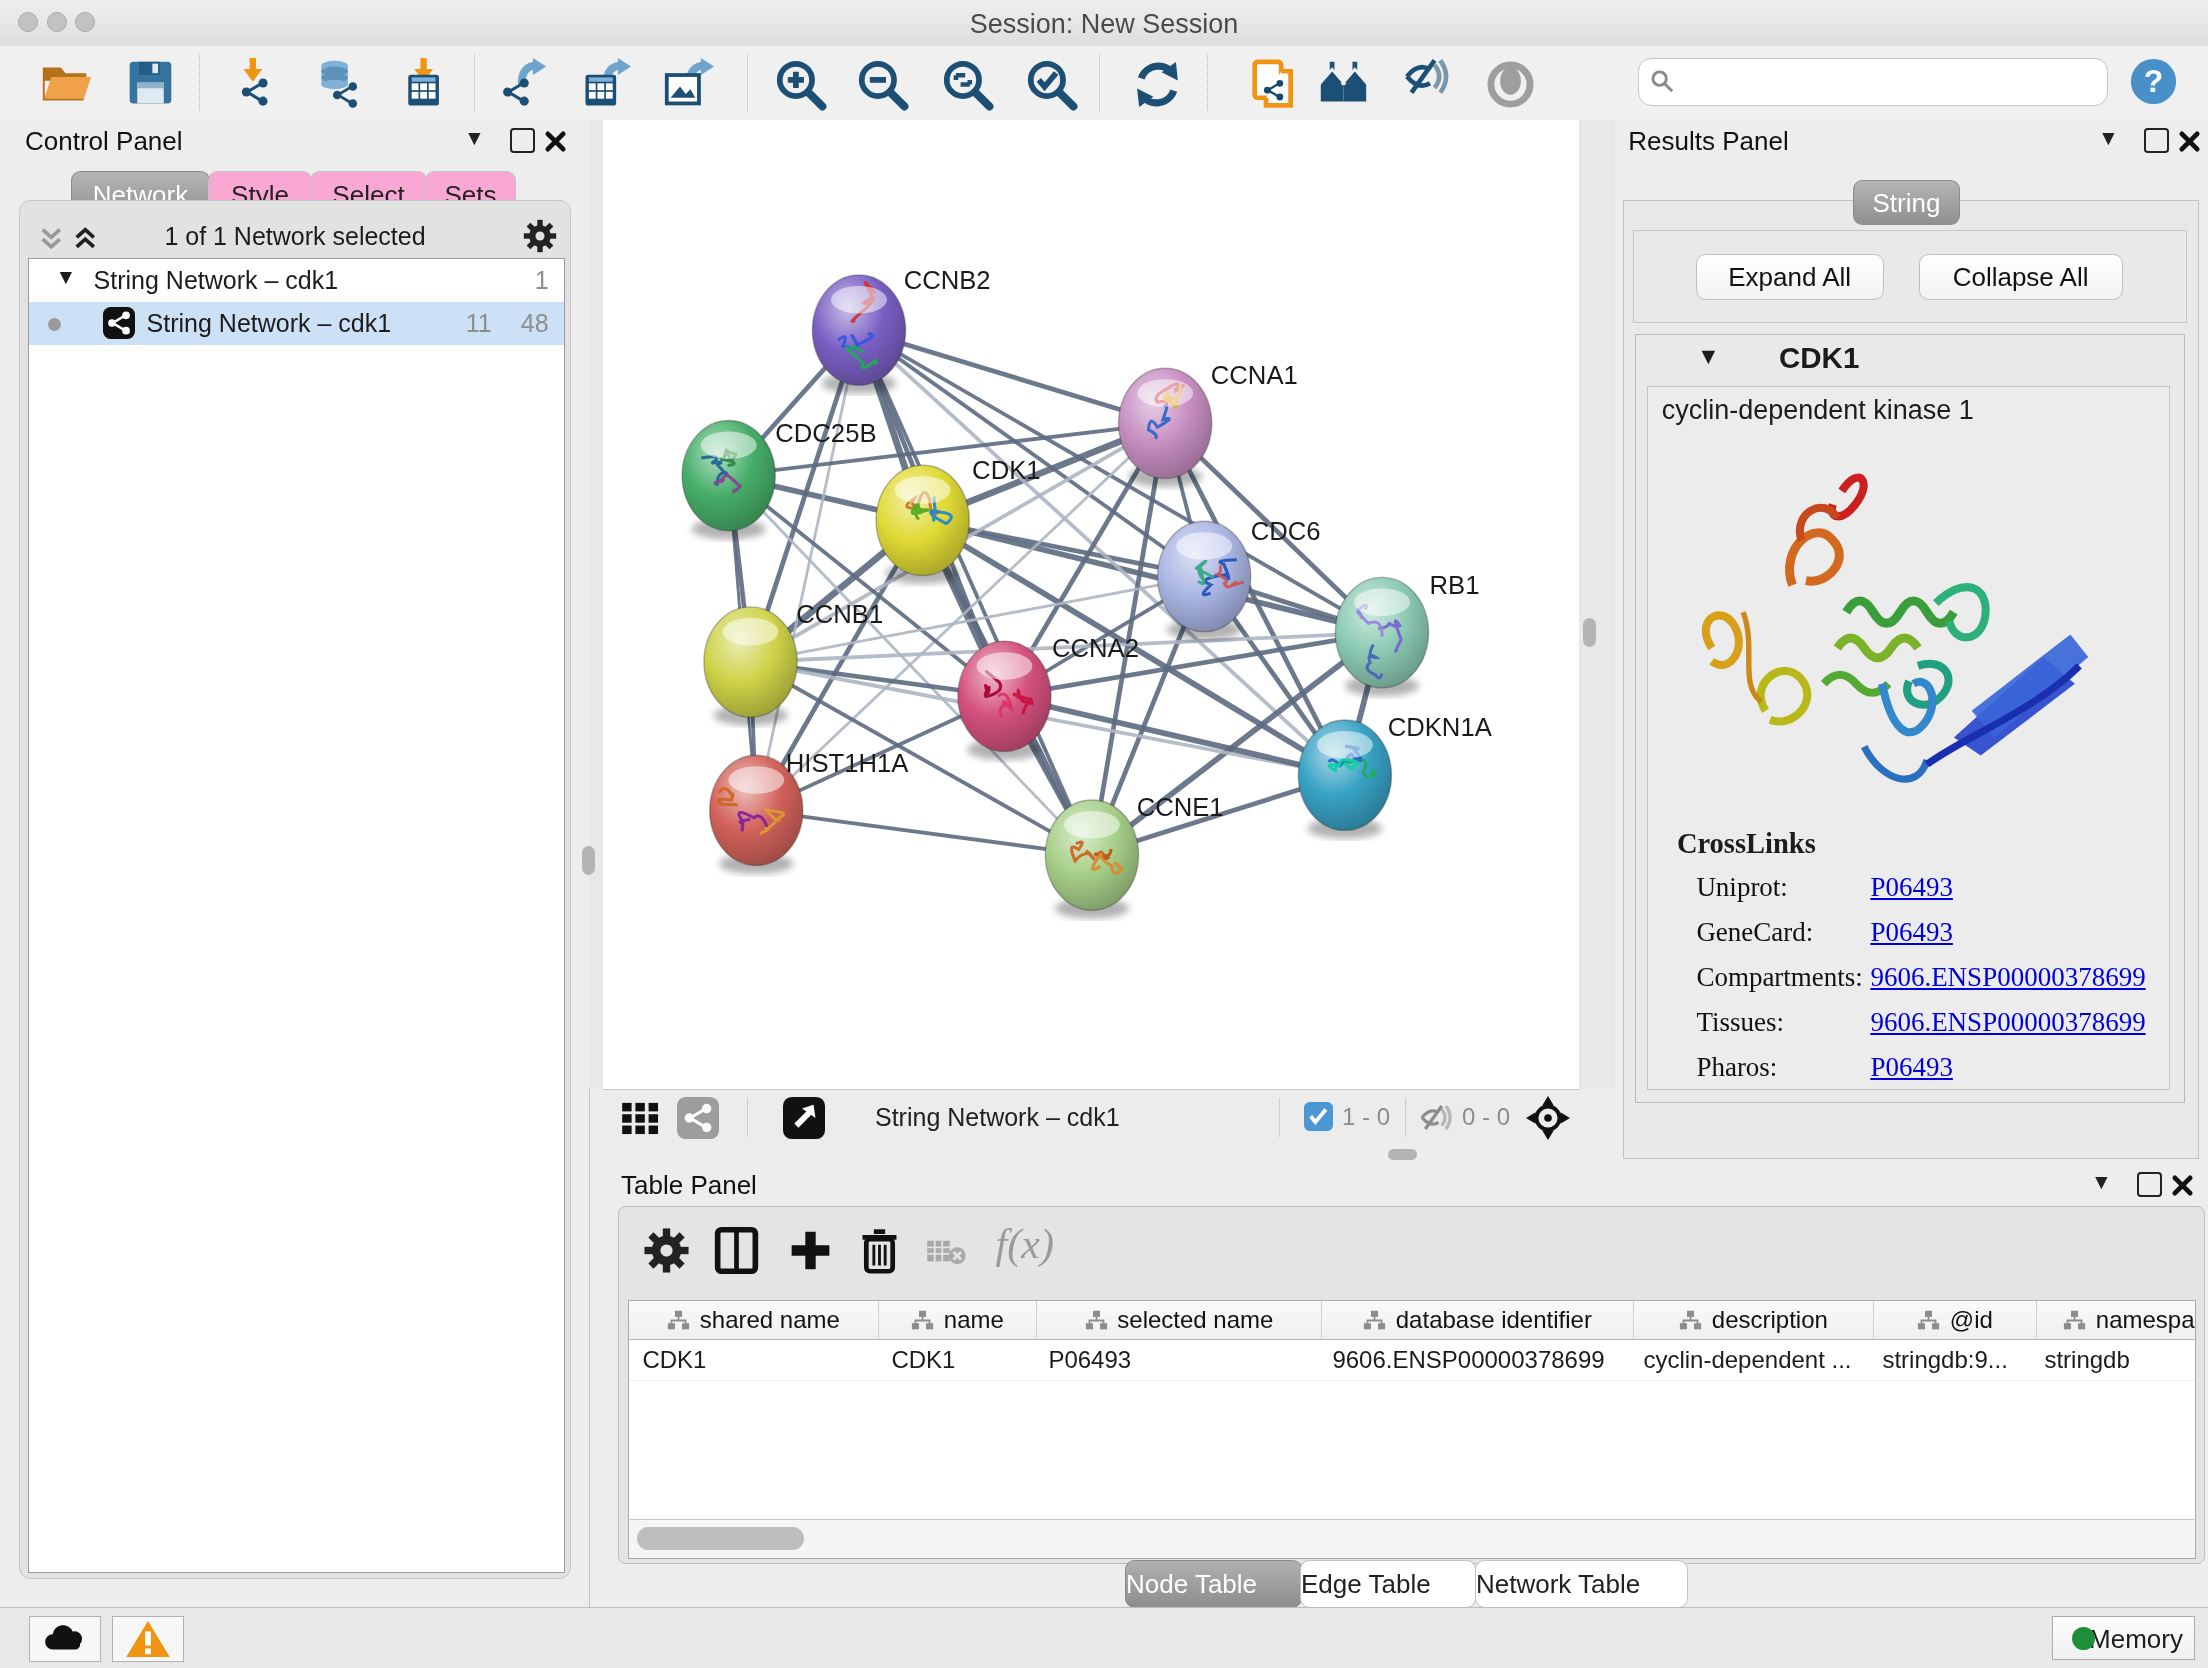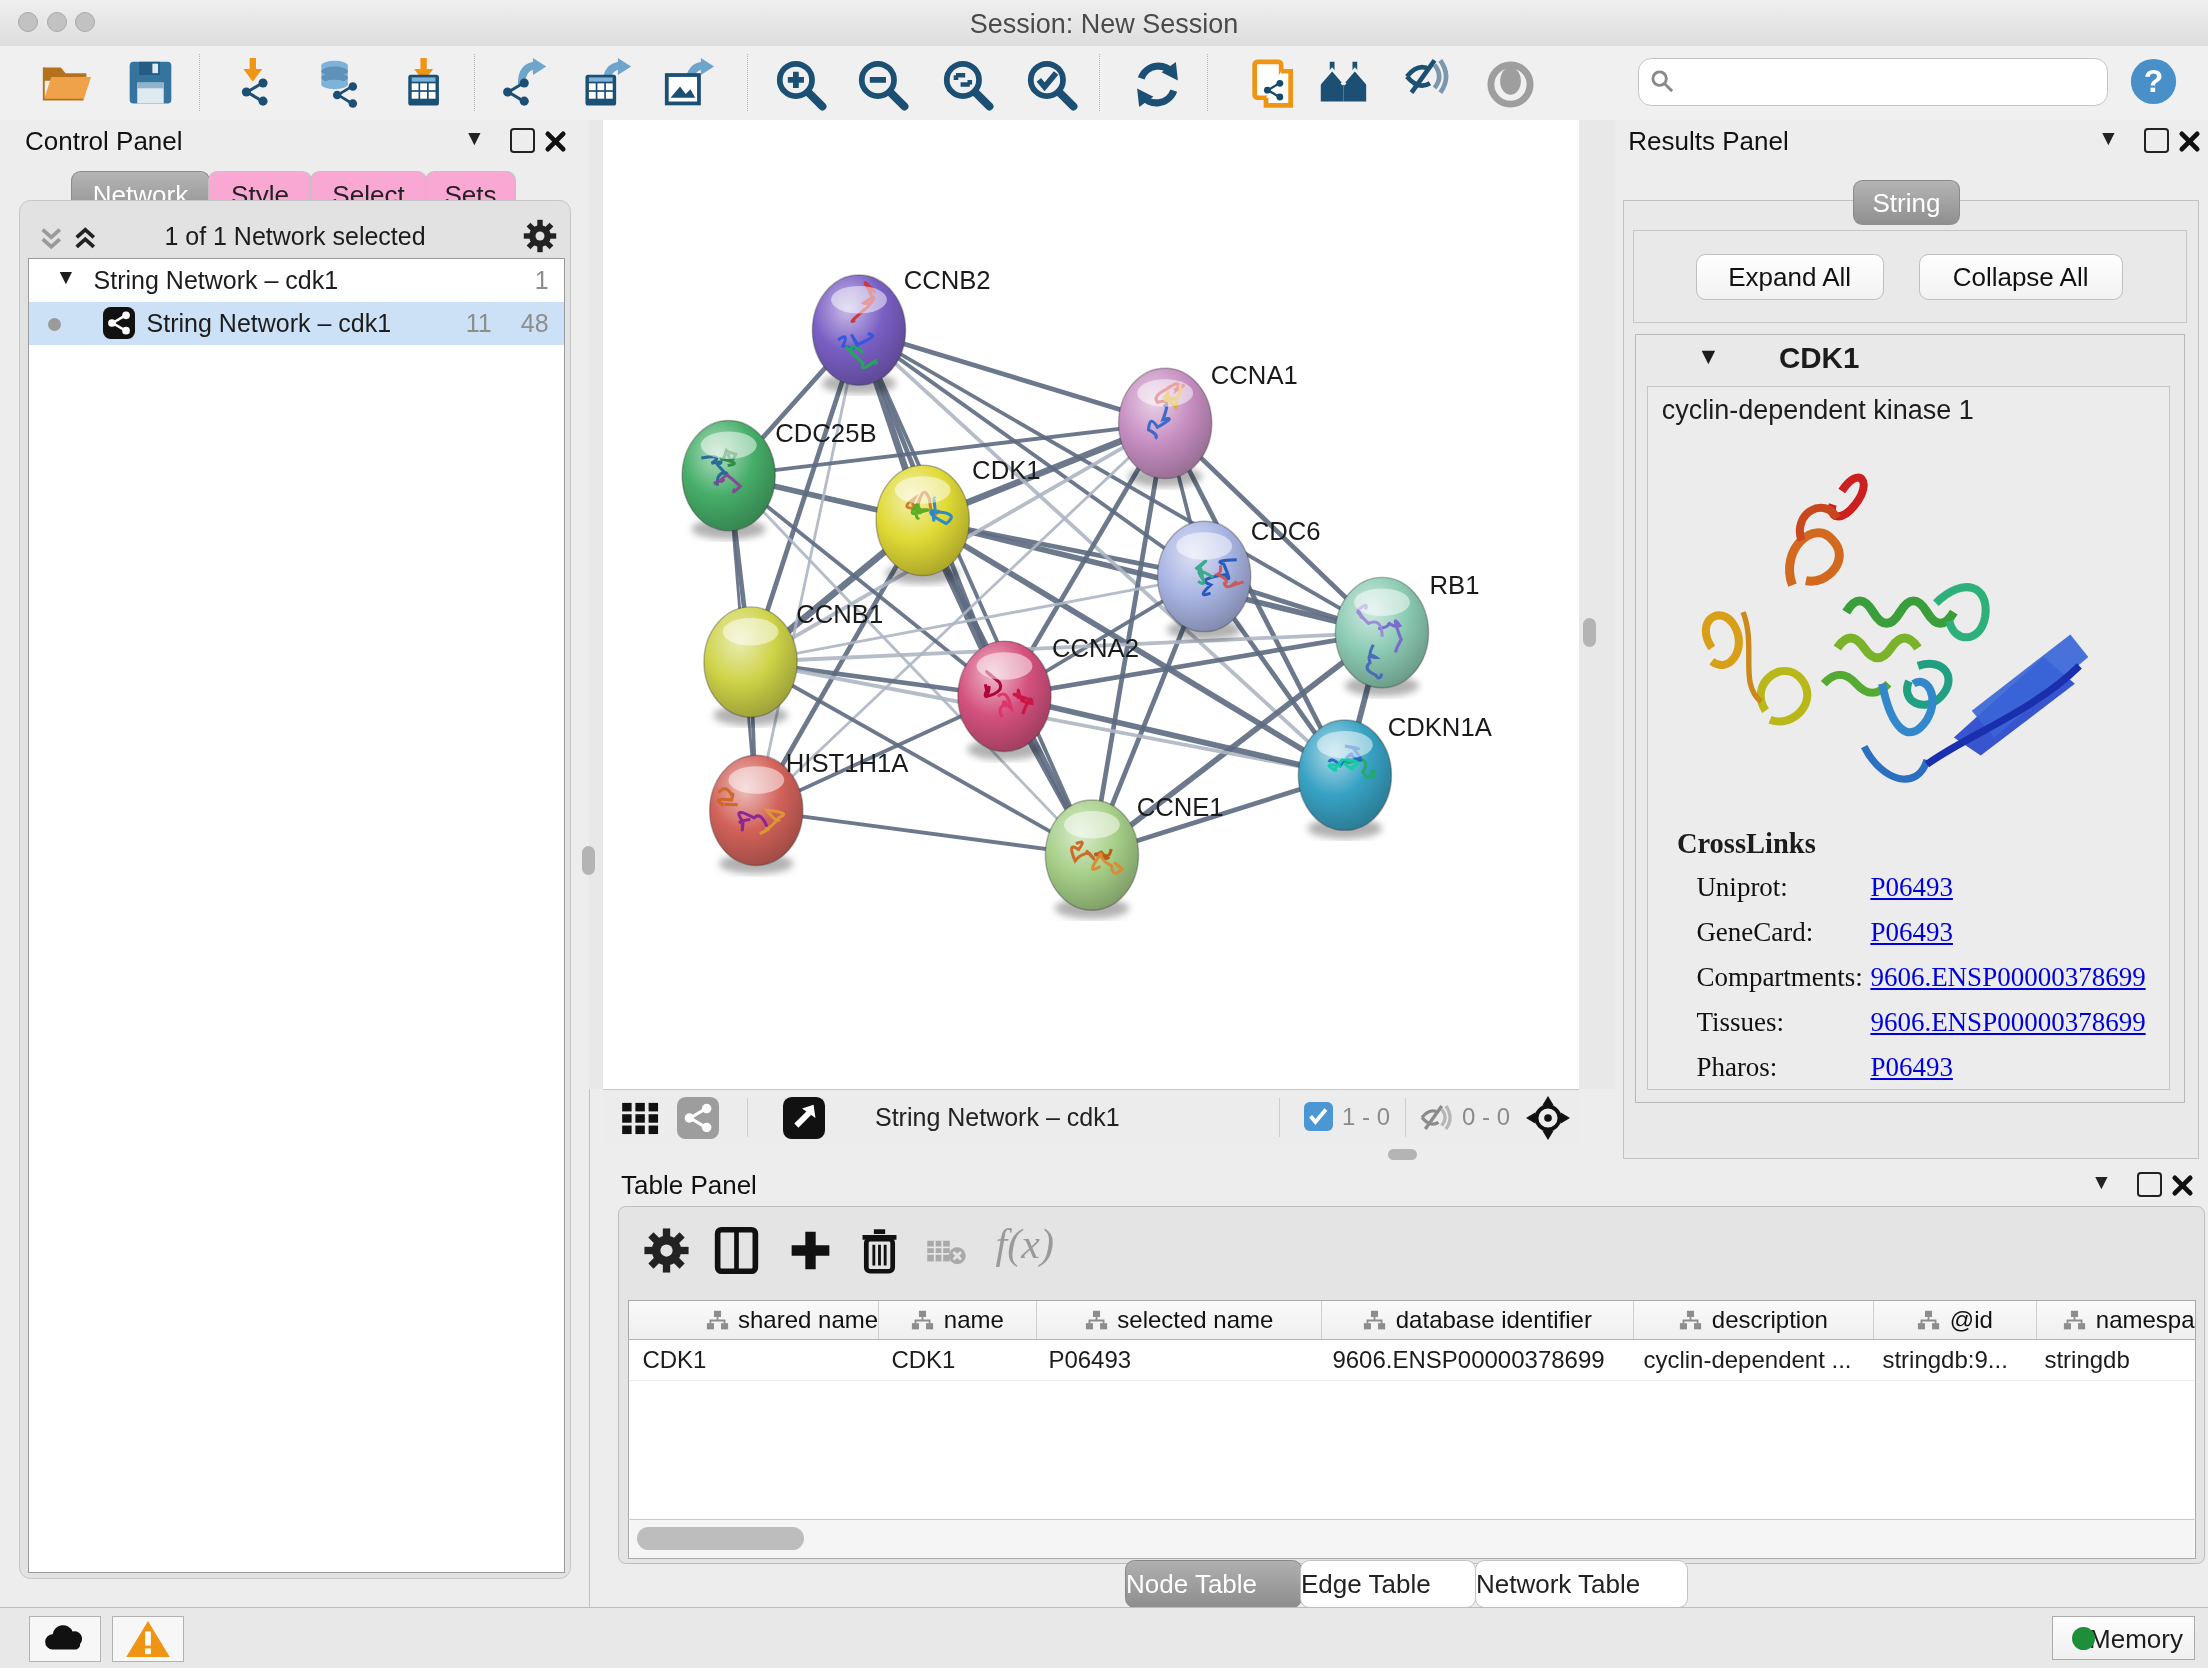--- a/index.html
+++ b/index.html
@@ -700,21 +700,21 @@
     <svg class="abs tp-ic" style="left:306px;top:30px;width:42px;height:30px;" viewBox="0 0 44 32">
         <rect x="2" y="4" width="24" height="22" fill="#a9a9a9"></rect>
         <path d="M2 11 h24 M2 18 h24 M10 4 v22 M18 4 v22" stroke="#e4e4e4" stroke-width="2"></path>
         <circle cx="34" cy="20" r="9" fill="#a9a9a9"></circle>
         <path d="M30 16 l8 8 M38 16 l-8 8" stroke="#e4e4e4" stroke-width="3"></path>
       </svg>
     <div class="abs" style="left:377px;top:13.3px;font-size:42px;color:#9a9a9a;font-family:'Liberation Serif',serif;font-style:italic;">f(x)</div>
 
     <div class="abs tbl">
       <div class="thead" id="table-head">
-          <div class="th" style="width: 249px; justify-content: flex-end;">
+          <div class="th" style="width: 249px;">
             <svg width="23" height="23" viewBox="0 0 26 26">
               <use href="#sym-flow"></use>
             </svg>
             <span>shared name</span>
           </div>
           <div class="th" style="width: 157px;">
             <svg width="23" height="23" viewBox="0 0 26 26">
               <use href="#sym-flow"></use>
             </svg>
             <span>name</span>

